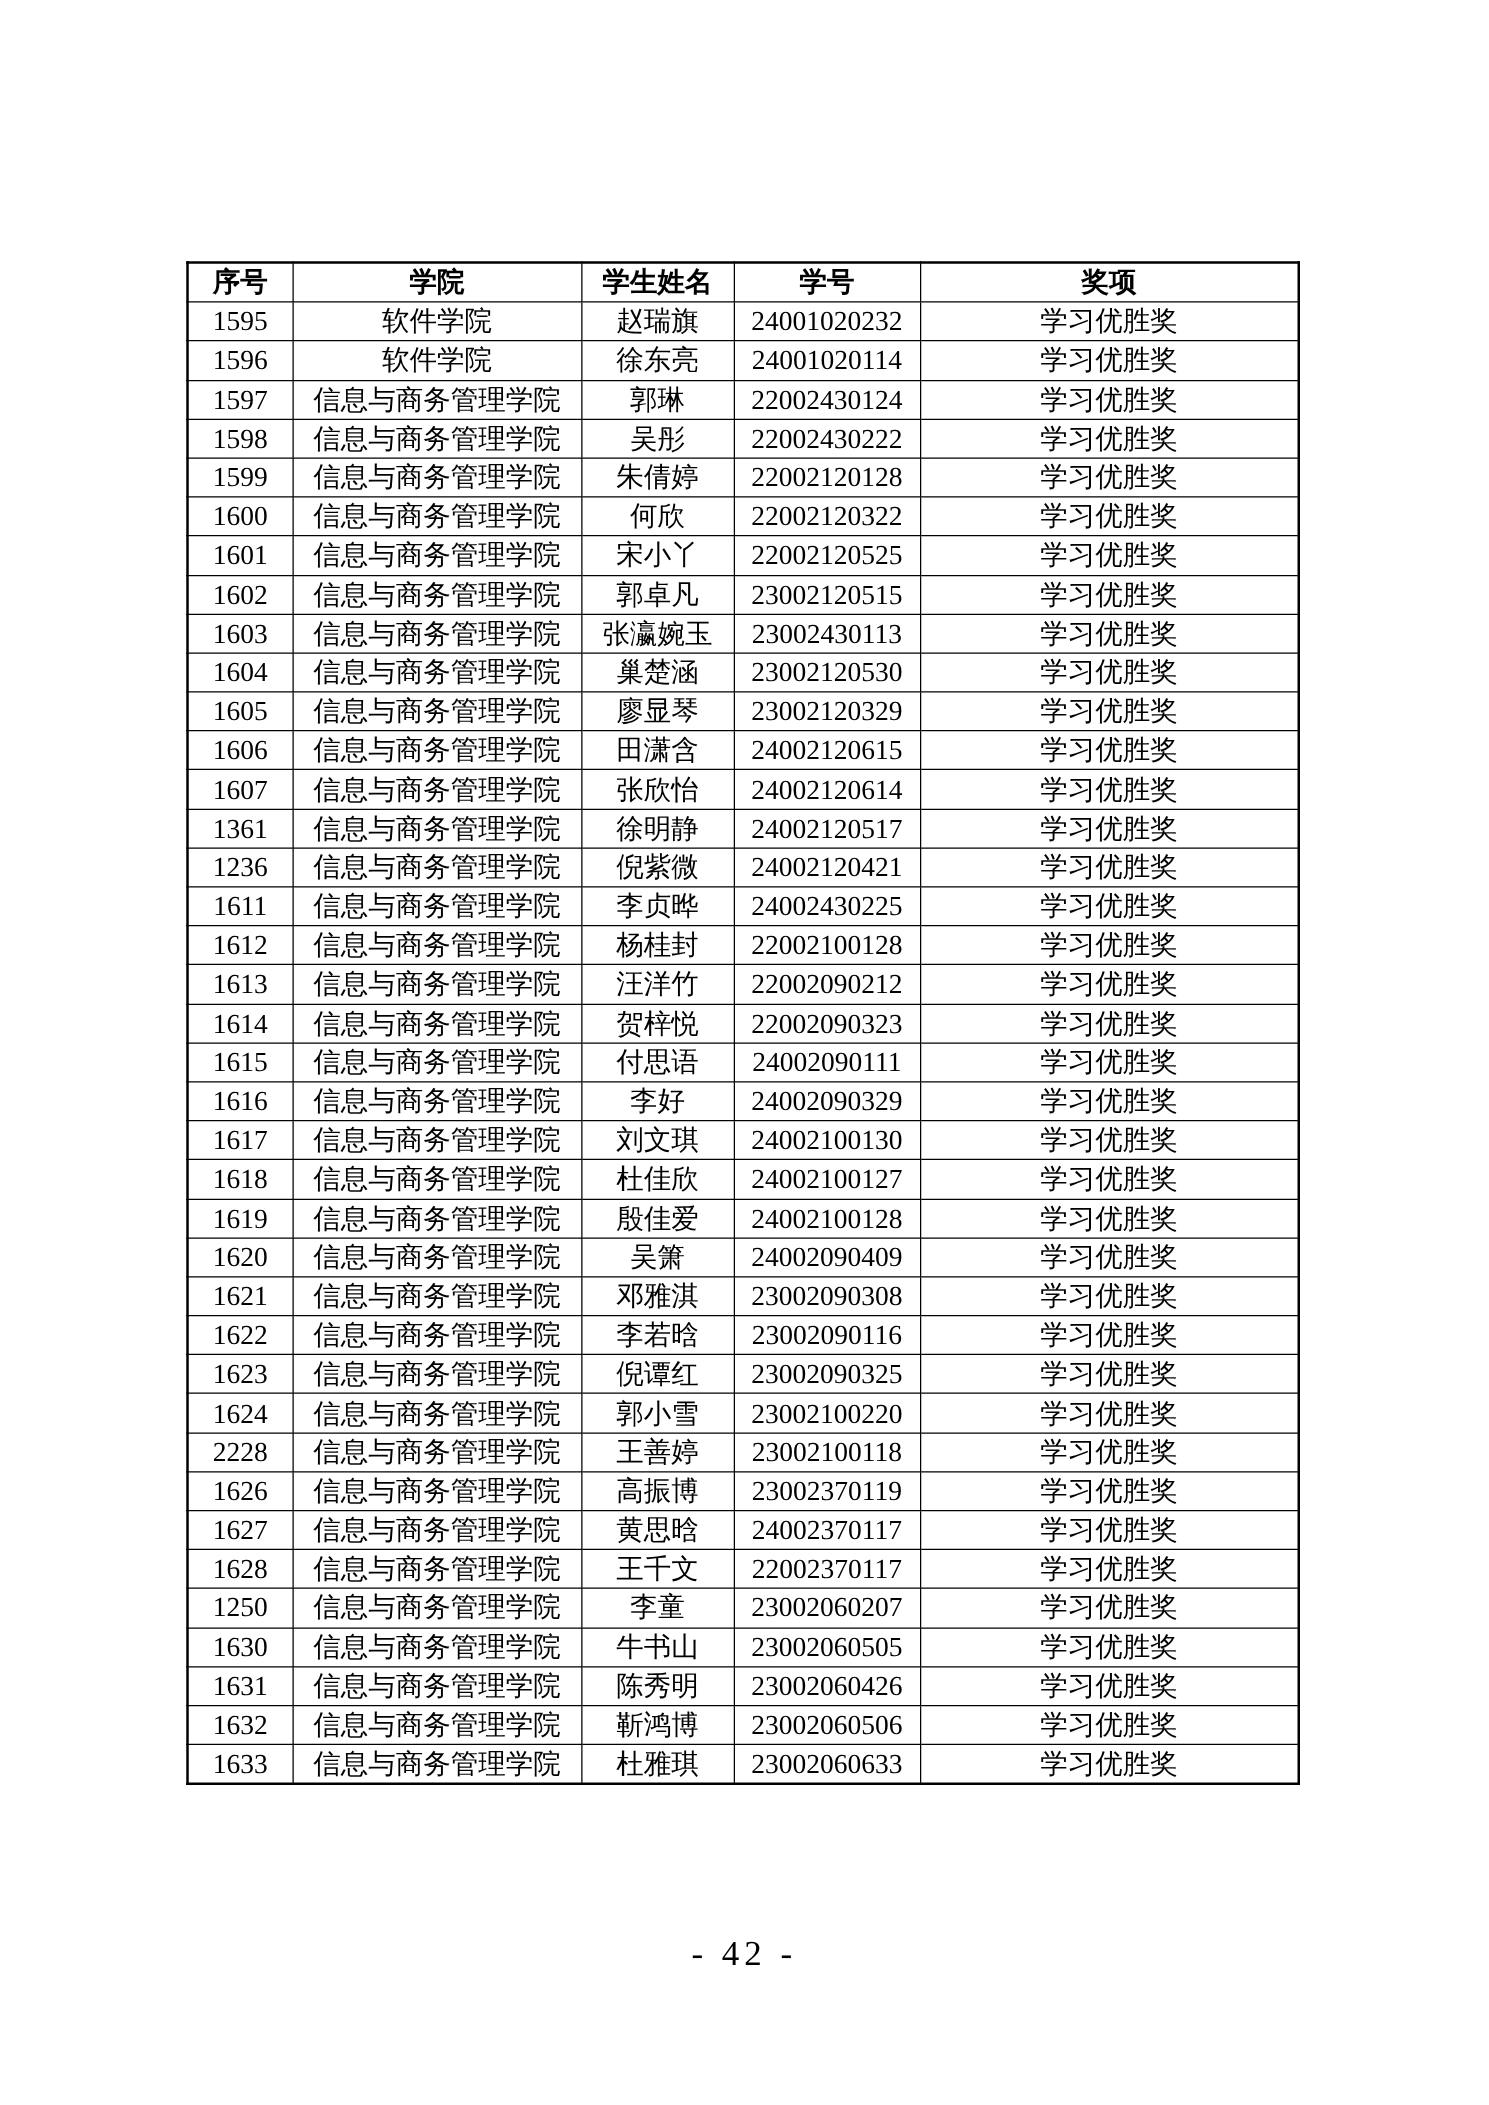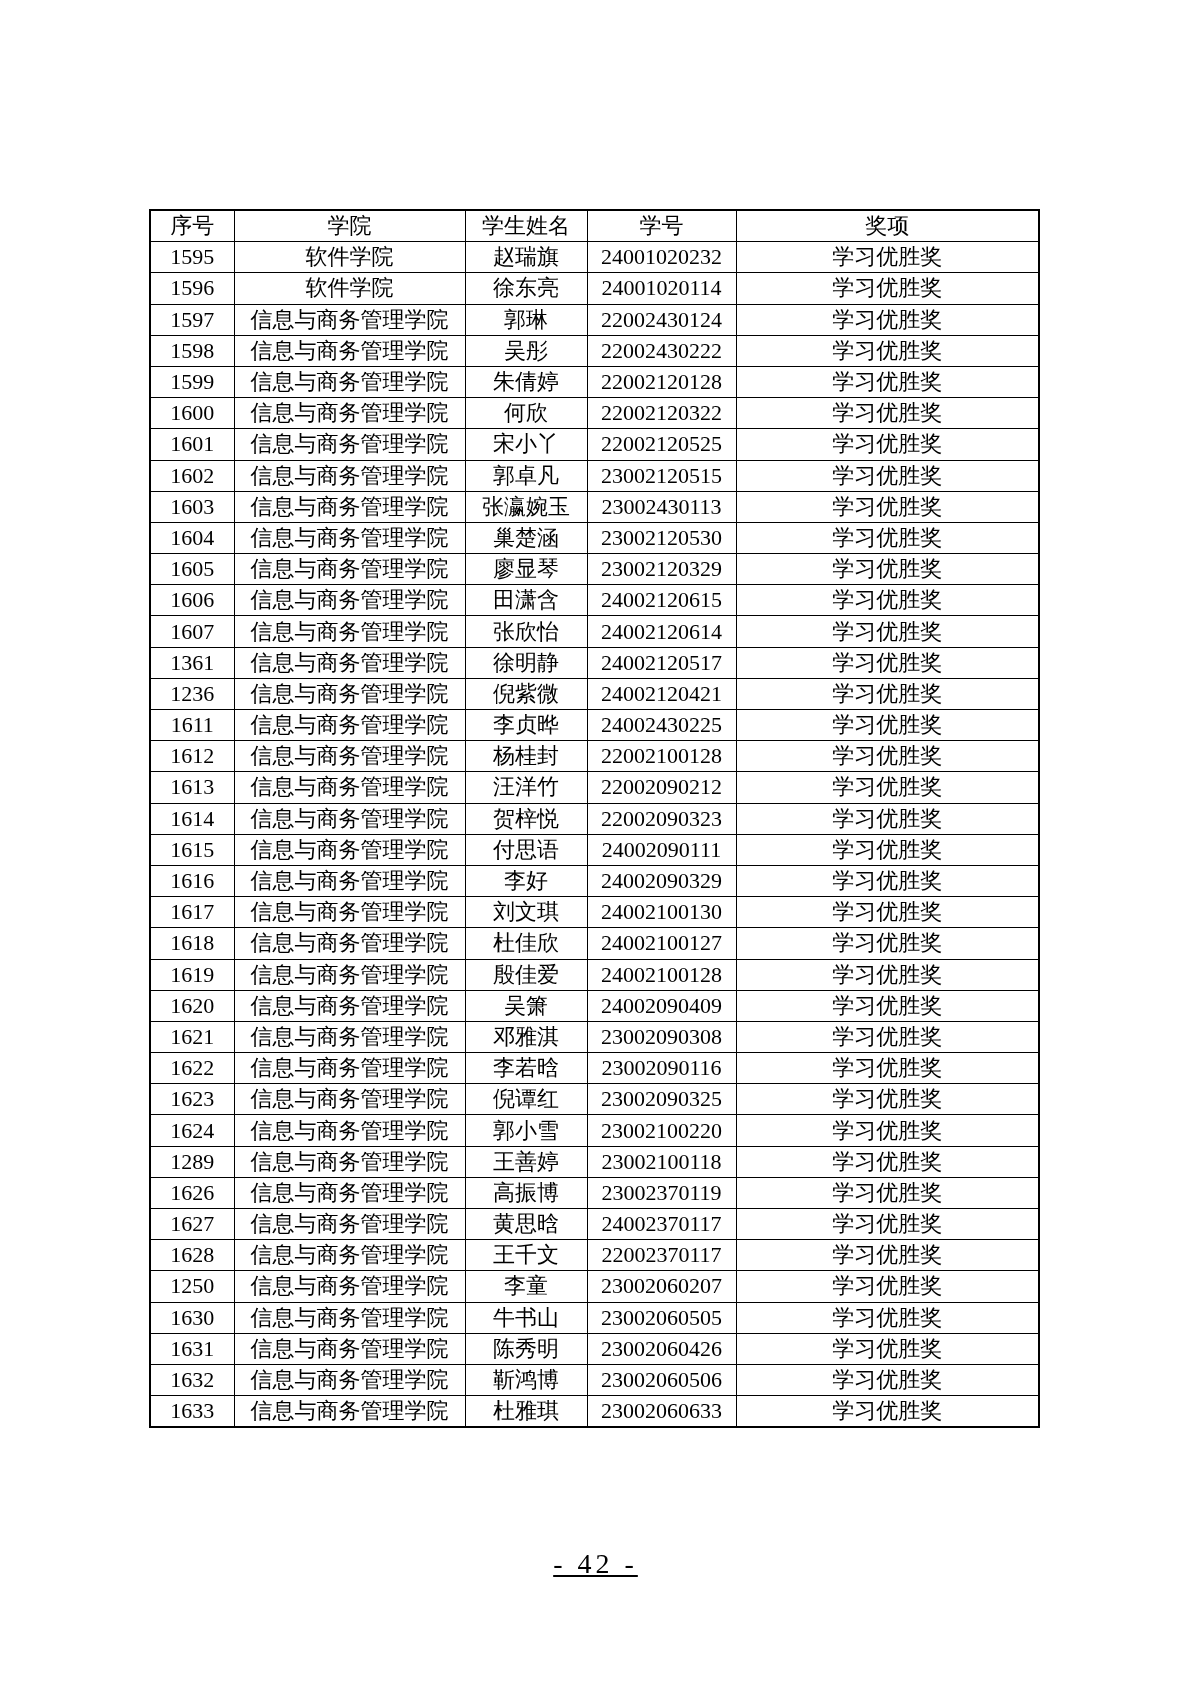--- a/index.html
+++ b/index.html
@@ -31,32 +31,31 @@
     height: 30.2px;
     padding: 0 2px;
     text-align: center;
     vertical-align: middle;
     font-size: 22px;
     line-height: 1;
     white-space: nowrap;
     overflow: hidden;
   }
   table.award-table th {
-    font-weight: normal;
+    font-weight: bold;
   }
   .footer-page-number {
     position: absolute;
     top: 1548px;
     left: 0;
     width: 100%;
     text-align: center;
     font-size: 28px;
     letter-spacing: 4px;
     color: #000000;
-    text-decoration: underline;
   }
 </style>
 </head>
 <body>
 
 <div class="page">
 
   <table class="award-table">
     <colgroup>
       <col style="width:84px">
@@ -272,21 +271,21 @@
           <td>学习优胜奖</td>
         </tr>
         <tr>
           <td>1624</td>
           <td>信息与商务管理学院</td>
           <td>郭小雪</td>
           <td>23002100220</td>
           <td>学习优胜奖</td>
         </tr>
         <tr>
-          <td>1289</td>
+          <td>2228</td>
           <td>信息与商务管理学院</td>
           <td>王善婷</td>
           <td>23002100118</td>
           <td>学习优胜奖</td>
         </tr>
         <tr>
           <td>1626</td>
           <td>信息与商务管理学院</td>
           <td>高振博</td>
           <td>23002370119</td>

